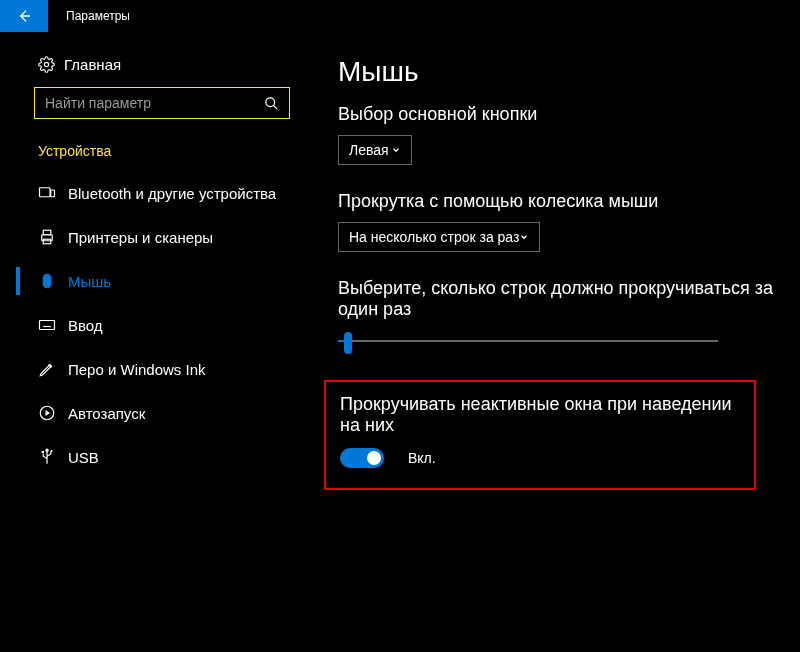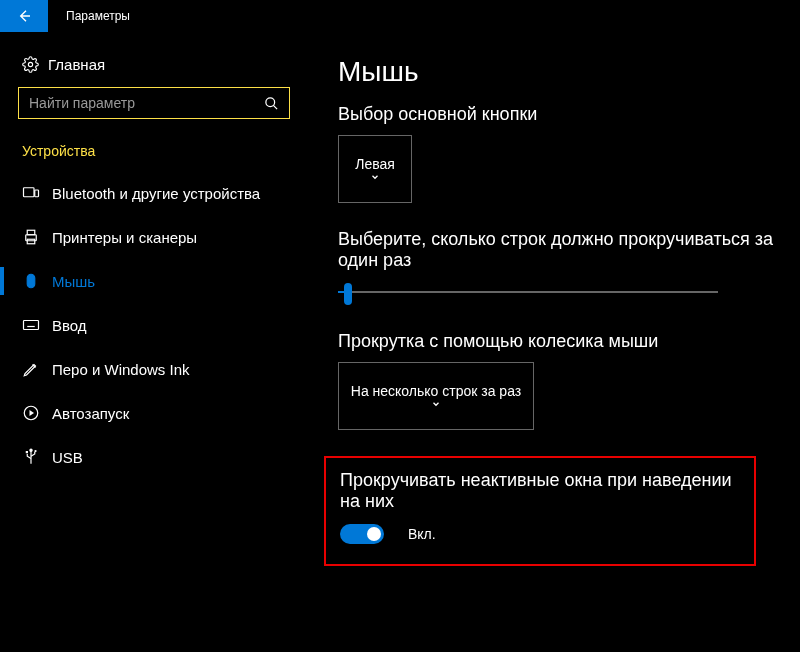--- a/index.html
+++ b/index.html
@@ -26,21 +26,21 @@
   }
   .back-btn svg { width: 16px; height: 16px; }
   .titlebar-title {
     margin-left: 18px;
     font-size: 12px;
     color: #fff;
   }
   .columns { display: flex; height: calc(100% - 32px); }
   .sidebar {
     width: 308px;
-    padding: 14px 0 0 0;
+    padding: 14px 0 0 16px;
   }
   .home-row {
     display: flex;
     align-items: center;
     padding: 10px 22px 14px 22px;
     cursor: pointer;
   }
   .home-row .icon-slot { width: 26px; display:flex; align-items:center;}
   .home-row span.label { font-size: 15px; }
   .search-wrap { padding: 0 18px 18px 18px; }
@@ -95,25 +95,24 @@
     font-weight: 300;
     font-size: 28px;
     margin-bottom: 16px;
   }
   .setting-block { margin-bottom: 26px; }
   .setting-label { font-size: 18px; margin-bottom: 10px; }
   .dropdown {
     display: inline-flex;
     align-items: center;
     border: 1px solid #666;
-    padding: 20px 10px;
+    padding: 6px 10px;
     min-width: 74px;
     cursor: pointer;
     justify-content: space-between;
-    flex-direction: column;
   }
   .dropdown.wide { min-width: 196px; }
   .dropdown svg { width: 10px; height: 10px; }
   .slider {
     position: relative;
     width: 380px;
     height: 24px;
     margin-top: 4px;
     cursor: pointer;
   }
@@ -287,38 +286,38 @@
       <div class="setting-label">Выбор основной кнопки</div>
       <div class="dropdown">
         <span>Левая</span>
         <svg viewBox="0 0 24 24" fill="none" stroke="#fff" stroke-width="3">
             <polyline points="6 9 12 15 18 9"></polyline>
           </svg>
       </div>
     </div>
 
     <div class="setting-block">
+      <div class="setting-label">Прокрутка с помощью колесика мыши</div>
+      <div class="dropdown wide">
+        <span>На несколько строк за раз</span>
+        <svg viewBox="0 0 24 24" fill="none" stroke="#fff" stroke-width="3">
+            <polyline points="6 9 12 15 18 9"></polyline>
+          </svg>
+      </div>
+    </div>
+
+    <div class="setting-block">
       <div class="setting-label">Выберите, сколько строк должно прокручиваться за один раз</div>
       <div class="slider">
         <div class="slider-track"></div>
         <div class="slider-fill"></div>
         <div class="slider-thumb"></div>
       </div>
     </div>
 
-    <div class="setting-block">
-      <div class="setting-label">Прокрутка с помощью колесика мыши</div>
-      <div class="dropdown wide">
-        <span>На несколько строк за раз</span>
-        <svg viewBox="0 0 24 24" fill="none" stroke="#fff" stroke-width="3">
-            <polyline points="6 9 12 15 18 9"></polyline>
-          </svg>
-      </div>
-    </div>
-
     <div class="highlight-box">
       <div class="setting-label">Прокручивать неактивные окна при наведении на них</div>
       <div class="toggle-row">
         <div class="toggle"></div>
         <span>Вкл.</span>
       </div>
     </div>
   </div>
 </div>
 

